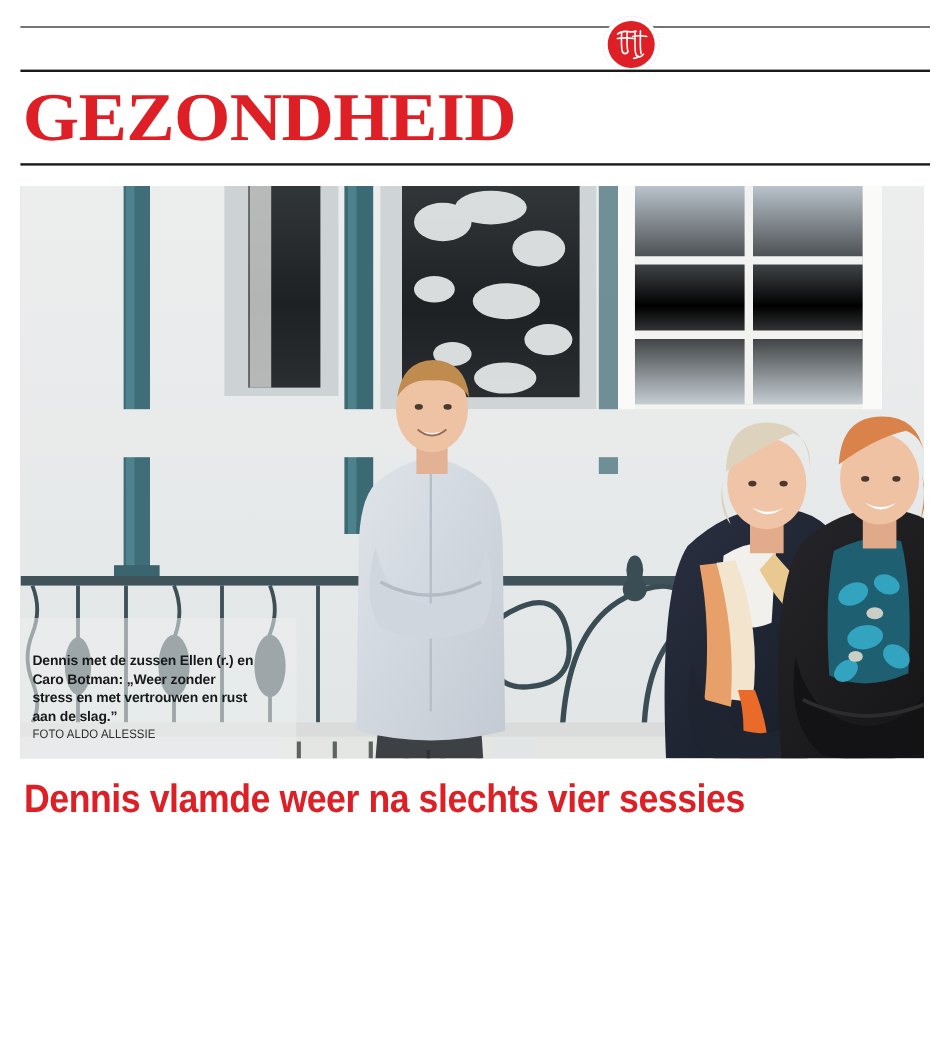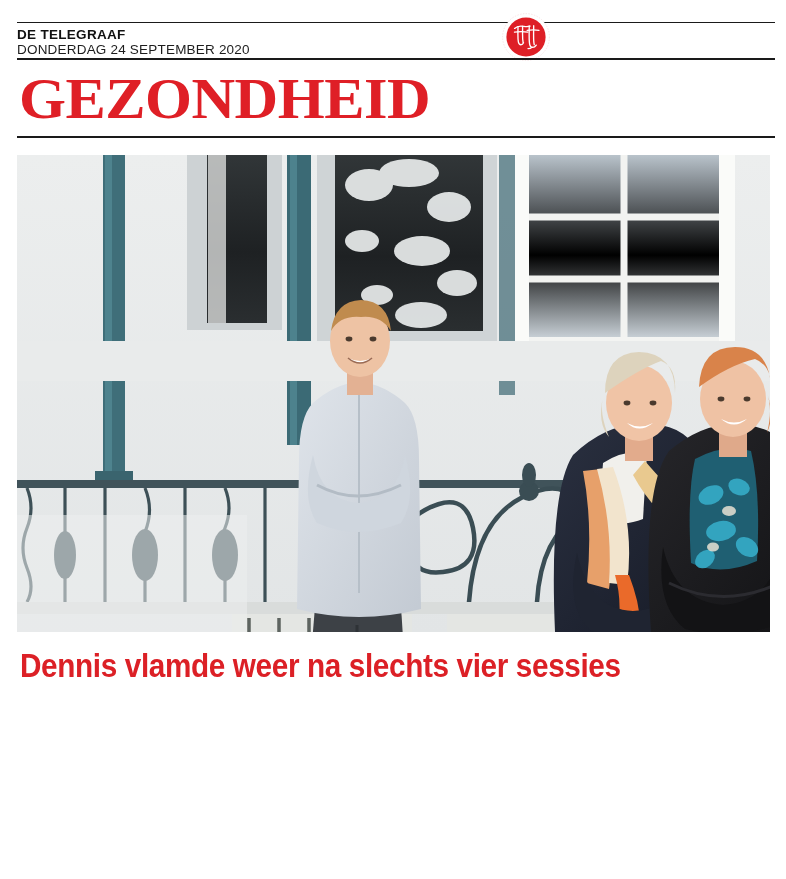--- a/index.html
+++ b/index.html
@@ -170,24 +170,20 @@
     transform-origin: left center;
   }
 </style>
 </head>
 <body>
 
 <div id="page">
 
   <div class="rule-top"></div>
 
-  <div class="masthead">
-    <div class="masthead-name">DE TELEGRAAF</div>
-    <div class="masthead-date">DONDERDAG 24 SEPTEMBER 2020</div>
-  </div>
 
   <div class="logo">
     <svg viewBox="0 0 48 48" width="48" height="48" aria-hidden="true">
       <circle cx="24" cy="24" r="23.4" fill="#ffffff"></circle>
       <circle cx="24" cy="24" r="23.4" fill="none" stroke="#f3dadb" stroke-width="0.7" stroke-dasharray="1.4 1.4"></circle>
       <circle cx="24" cy="24" r="19.6" fill="#DE1F26"></circle>
       <g fill="none" stroke="#ffffff" stroke-width="1.35" stroke-linecap="round" stroke-linejoin="round">
         <path d="M12.6 15.4c1.6-1.6 4.1-2.3 6.3-2.3 2.3 0 3.6.5 5.2.5 1.5 0 2.6-.5 4-.5"></path>
         <path d="M16.0 13.6c0 2.4-.1 4.6-.1 7.4 0 3.4.1 6.2.5 8.1.35 1.7 1.2 2.6 2.5 2.6 1.25 0 2.1-.8 2.6-1.9"></path>
         <path d="M20.6 13.3c0 2.6-.05 5.0-.05 7.8 0 3.5.1 6.3.55 8.3"></path>
@@ -396,17 +392,21 @@
             <ellipse cx="730" cy="244" rx="3.4" ry="2.4"></ellipse>
           </g>
           <path d="M704 264 q13 11 26 0 q-13 7 -26 0 z" fill="#ffffff"></path>
         </g>
 
         <rect x="0" y="360" width="230" height="117" fill="#eceeee" opacity="0.55"></rect>
       </g>
     </svg>
   </div>
 
+  <div class="caption">
+    <div class="caption-text">Dennis met de zussen Ellen (r.) en Caro Botman: „Weer zonder stress en met vertrouwen en rust aan de slag.”</div>
+    <div class="caption-credit">FOTO ALDO ALLESSIE</div>
+  </div>
 
   <div class="kicker">Dennis vlamde weer na slechts vier sessies</div>
 
 
 </div>
 
 </body></html>

